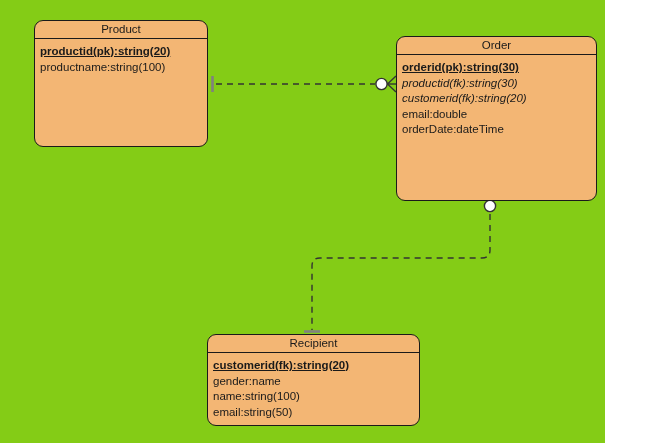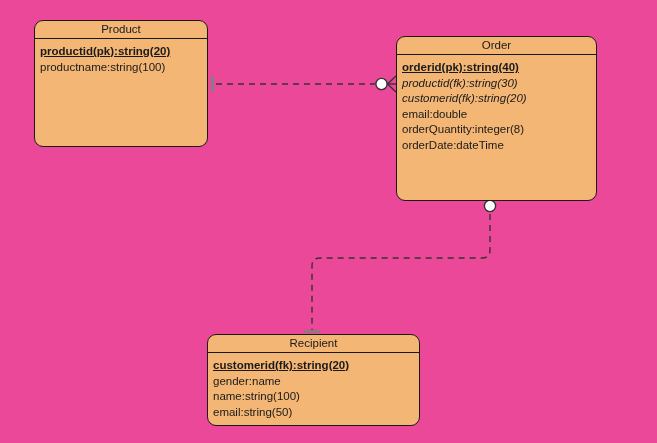--- a/index.html
+++ b/index.html
@@ -5,23 +5,23 @@
   html, body {
     margin: 0;
     padding: 0;
     background: #ffffff;
   }
   body {
     font-family: "Liberation Sans", sans-serif;
   }
   #canvas {
     position: relative;
-    width: 657px;
+    width: 605px;
     height: 443px;
-    background: #ec4899;
+    background: #84cc16;
     overflow: hidden;
   }
   #edges {
     position: absolute;
     left: 0;
     top: 0;
     width: 657px;
     height: 443px;
     pointer-events: none;
   }
@@ -96,25 +96,24 @@
     <div class="entity-title">Product</div>
     <div class="entity-body">
       <div class="attr pk">productid(pk):string(20)</div>
       <div class="attr">productname:string(100)</div>
     </div>
   </div>
 
   <div class="entity" id="entity-order" style="left:396px; top:36px; width:201px; height:165px;">
     <div class="entity-title">Order</div>
     <div class="entity-body">
-      <div class="attr pk">orderid(pk):string(40)</div>
+      <div class="attr pk">orderid(pk):string(30)</div>
       <div class="attr fk">productid(fk):string(30)</div>
       <div class="attr fk">customerid(fk):string(20)</div>
       <div class="attr">email:double</div>
-      <div class="attr">orderQuantity:integer(8)</div>
       <div class="attr">orderDate:dateTime</div>
     </div>
   </div>
 
   <div class="entity" id="entity-recipient" style="left:207px; top:334px; width:213px; height:92px;">
     <div class="entity-title">Recipient</div>
     <div class="entity-body">
       <div class="attr pk">customerid(fk):string(20)</div>
       <div class="attr">gender:name</div>
       <div class="attr">name:string(100)</div>

